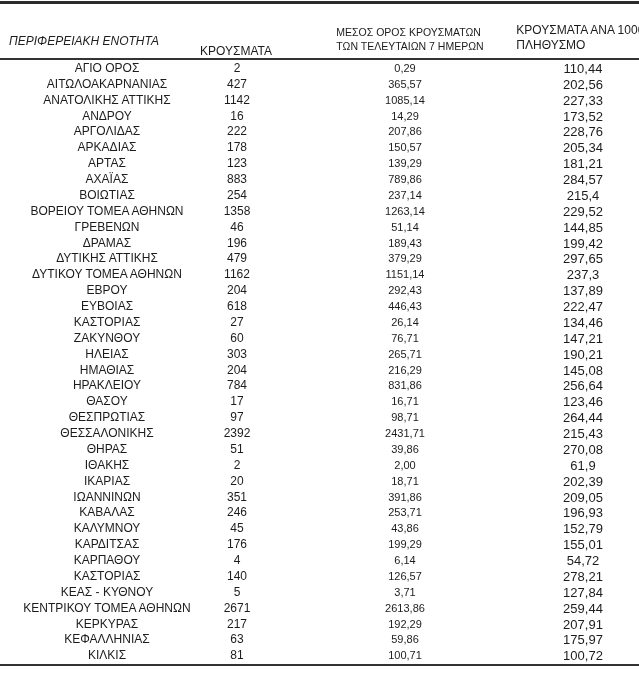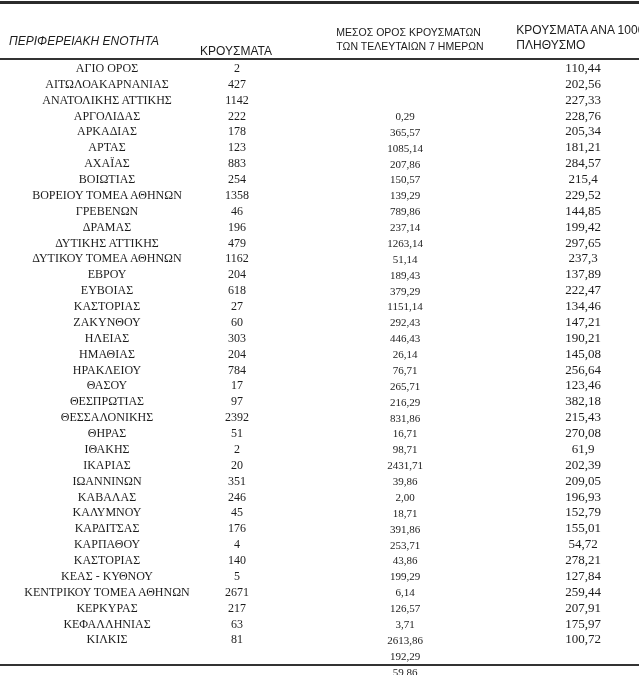--- a/index.html
+++ b/index.html
@@ -21,31 +21,31 @@
     position: absolute;
     transform: translateX(-50%);
     white-space: nowrap;
     text-align: left;
   }
   .h1 { left: 84px;  top: 34px; font-size: 12px; font-style: italic; }
   .h2 { left: 236px; top: 44px; font-size: 12px; }
   .h3 { left: 410px; top: 26px; font-size: 10.5px; line-height: 13.5px; }
   .h4 { left: 587px; top: 23px; font-size: 12px;   line-height: 15px; }
 
-  .tbody { position: absolute; top: 60px; left: 0; width: 506px; font-family: Liberation Serif, serif; }
+  .tbody { position: absolute; top: 60px; left: 0; width: 506px; }
   .row   { position: relative; height: 15.89px; }
   .cell  {
     position: absolute;
     top: 50%;
     transform: translate(-50%, -50%);
     white-space: nowrap;
   }
   .c1 { left: 107px; font-size: 12px; }
   .c2 { left: 237px; font-size: 12px; }
-  .c3 { left: 405px; font-size: 11px; margin-top: 48px; }
+  .c3 { left: 405px; font-size: 11px; }
   .c4 { left: 555px; font-size: 13px; margin-left: 28px; }
 </style>
 </head>
 <body>
 
 <div class="page">
 
   <div class="rule rule-top"></div>
 
   <div class="hcell h1">ΠΕΡΙΦΕΡΕΙΑΚΗ ΕΝΟΤΗΤΑ</div>
@@ -77,20 +77,26 @@
         <span class="cell c3">365,57</span>
         <span class="cell c4">202,56</span>
       </div>
       <div class="row">
         <span class="cell c1">ΑΝΑΤΟΛΙΚΗΣ ΑΤΤΙΚΗΣ</span>
         <span class="cell c2">1142</span>
         <span class="cell c3">1085,14</span>
         <span class="cell c4">227,33</span>
       </div>
       <div class="row">
+        <span class="cell c1">ΑΝΔΡΟΥ</span>
+        <span class="cell c2">16</span>
+        <span class="cell c3">14,29</span>
+        <span class="cell c4">173,52</span>
+      </div>
+      <div class="row">
         <span class="cell c1">ΑΡΓΟΛΙΔΑΣ</span>
         <span class="cell c2">222</span>
         <span class="cell c3">207,86</span>
         <span class="cell c4">228,76</span>
       </div>
       <div class="row">
         <span class="cell c1">ΑΡΚΑΔΙΑΣ</span>
         <span class="cell c2">178</span>
         <span class="cell c3">150,57</span>
         <span class="cell c4">205,34</span>
@@ -188,21 +194,21 @@
       <div class="row">
         <span class="cell c1">ΘΑΣΟΥ</span>
         <span class="cell c2">17</span>
         <span class="cell c3">16,71</span>
         <span class="cell c4">123,46</span>
       </div>
       <div class="row">
         <span class="cell c1">ΘΕΣΠΡΩΤΙΑΣ</span>
         <span class="cell c2">97</span>
         <span class="cell c3">98,71</span>
-        <span class="cell c4">382,18</span>
+        <span class="cell c4">264,44</span>
       </div>
       <div class="row">
         <span class="cell c1">ΘΕΣΣΑΛΟΝΙΚΗΣ</span>
         <span class="cell c2">2392</span>
         <span class="cell c3">2431,71</span>
         <span class="cell c4">215,43</span>
       </div>
       <div class="row">
         <span class="cell c1">ΘΗΡΑΣ</span>
         <span class="cell c2">51</span>

